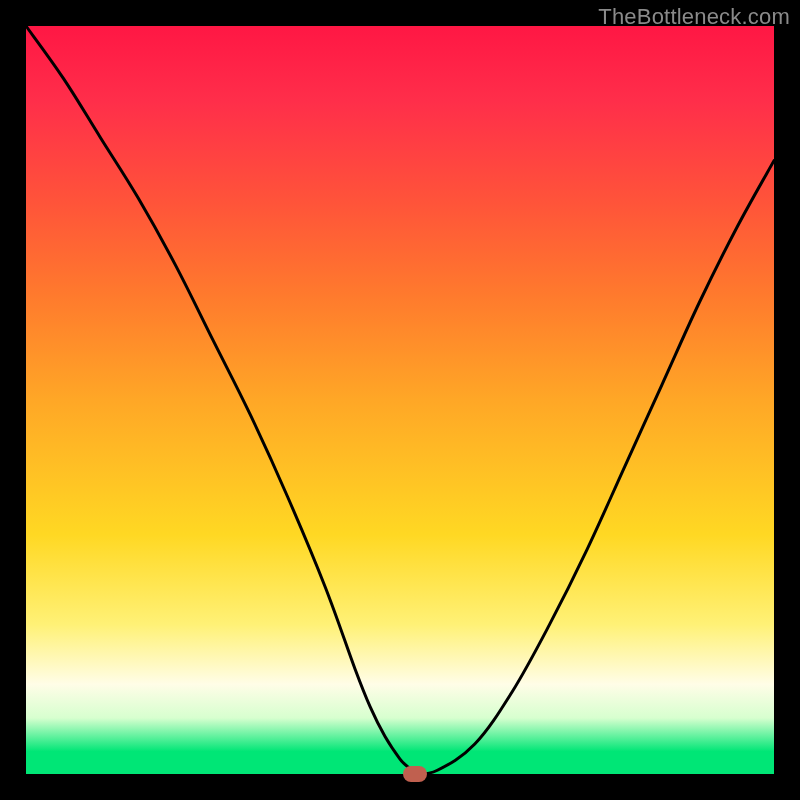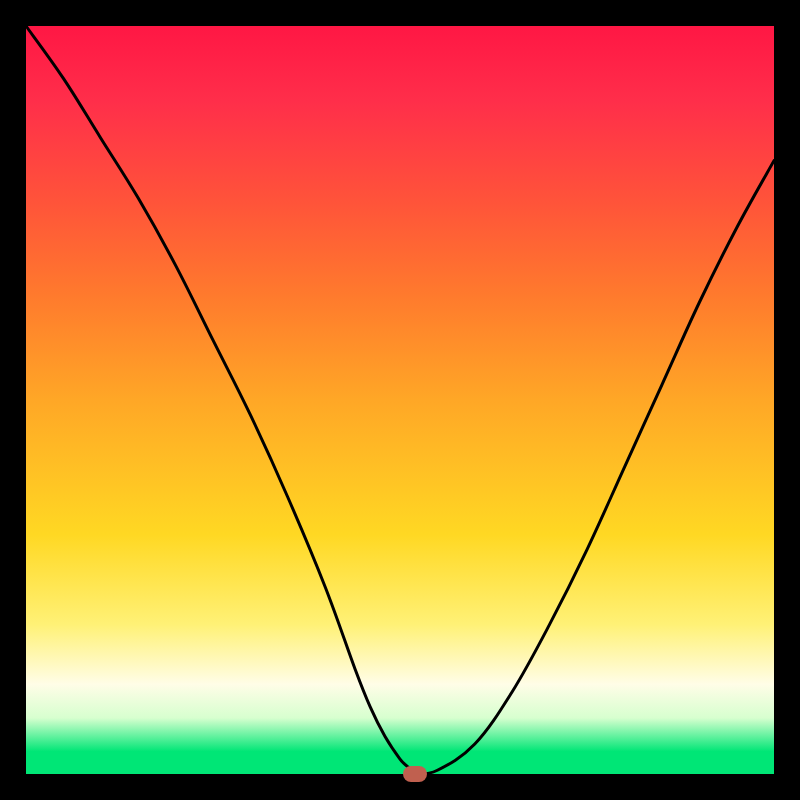--- a/index.html
+++ b/index.html
@@ -68,13 +68,14 @@
 
 <div class="chart-wrap">
   <div class="gradient-area"></div>
 
   <svg class="curve" viewBox="0 0 748 748" preserveAspectRatio="none">
     <path id="curve-path" d="M 0 0 C 6.731999999999999 9.424800000000003, 23.936 32.164, 37.4 52.360000000000014 C 50.864 72.55600000000003, 61.336 90.65760000000006, 74.8 112.20000000000005 C 88.264 133.74240000000003, 98.736 149.1512, 112.2 172.03999999999996 C 125.664 194.92879999999994, 136.136 213.77839999999995, 149.6 239.35999999999996 C 163.064 264.9416, 173.536 287.232, 187 314.16 C 200.464 341.088, 210.936 360.6856, 224.4 388.96000000000004 C 237.864 417.23440000000005, 248.336 440.2728, 261.8 471.24 C 275.264 502.2072, 287.0824 530.0328, 299.2 561 C 311.31759999999997 591.9672, 321.0416 621.7375999999999, 329.12 643.28 C 337.1984 664.8224, 338.69440000000003 668.5624, 344.08000000000004 680.6800000000001 C 349.46560000000005 692.7976000000001, 353.65439999999995 701.1752, 359.03999999999996 710.6 C 364.4256 720.0248, 369.9608 727.6544, 374 733.04 C 378.0392 738.4255999999999, 379.4604 738.5004, 381.48 740.52 C 383.49960000000004 742.5396, 383.8736 742.9136, 385.22 744.26 C 386.56640000000004 745.6064, 384.24760000000003 748, 388.96000000000004 748 C 393.67240000000004 748, 400.6288 749.6456, 411.40000000000003 744.26 C 422.17120000000006 738.8744, 435.336 732.2172, 448.8 718.08 C 462.264 703.9428, 472.736 687.2624000000001, 486.2 665.72 C 499.664 644.1776, 510.136 623.9816, 523.6 598.4 C 537.0640000000001 572.8184, 547.5360000000001 551.8744, 561 523.6 C 574.4639999999999 495.3256, 584.936 470.9408, 598.4 441.32 C 611.8639999999999 411.69919999999996, 622.3359999999999 388.66079999999994, 635.8 359.03999999999996 C 649.264 329.4192, 659.736 305.0344, 673.2 276.76 C 686.6640000000001 248.4856, 697.1360000000001 227.54160000000005, 710.6 201.96000000000004 C 724.064 176.37840000000003, 741.268 146.7576, 748 134.64" fill="none" stroke="#000" stroke-width="3" stroke-linecap="round" stroke-linejoin="round"></path>
   </svg>
 
   <div id="marker" class="marker" style="left: 402.96px; top: 766px; background: rgb(192, 96, 79);"></div>
 
+  <div class="watermark">TheBottleneck.com</div>
 </div>
 
 </body></html>

